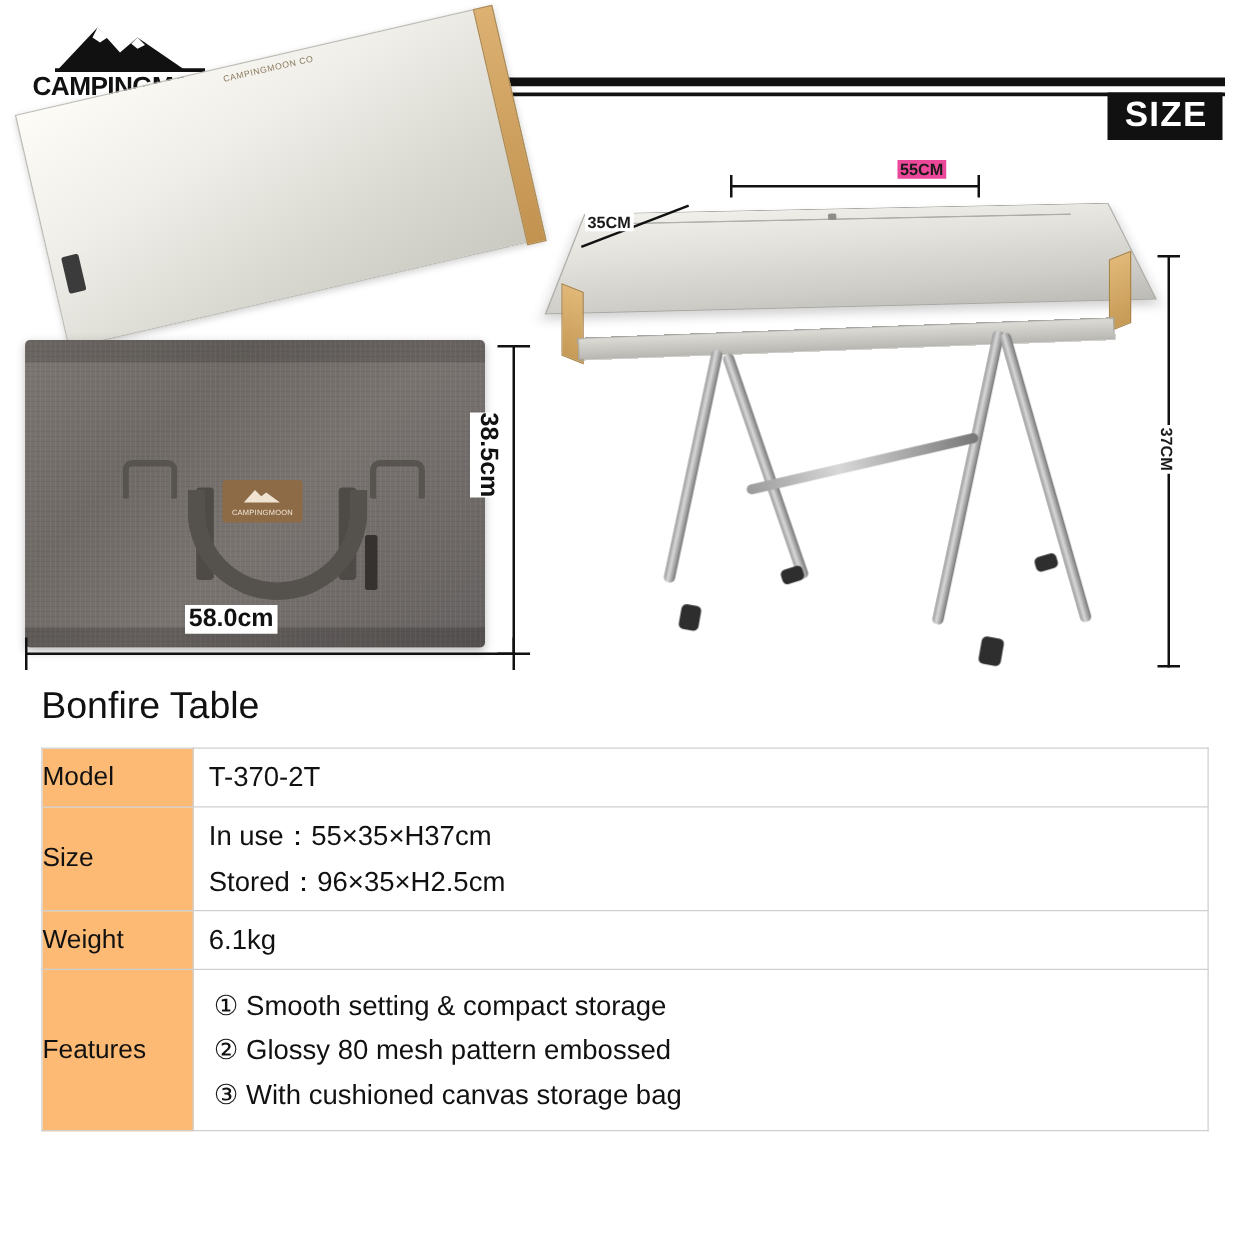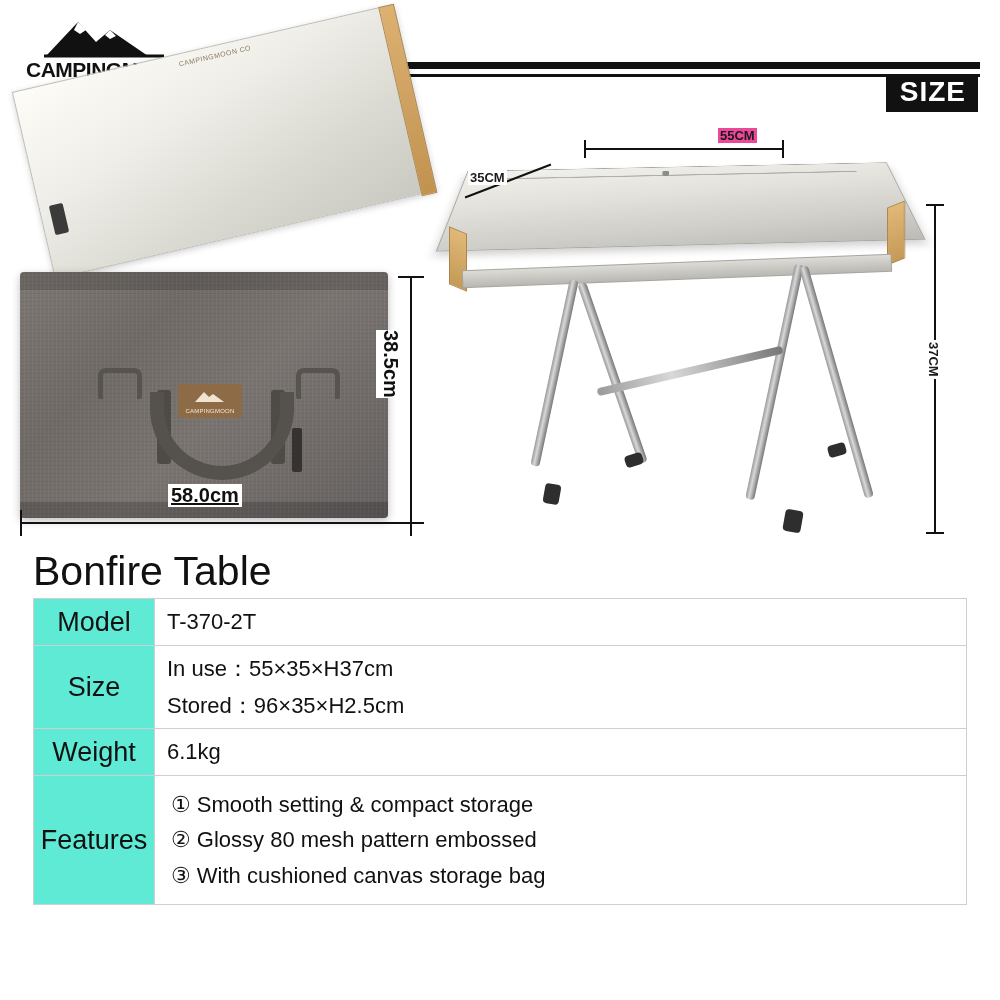--- a/index.html
+++ b/index.html
@@ -282,21 +282,21 @@
     position: absolute;
     background: #2e2e2e;
     border-radius: 4px;
   }
 
   
   .product-title {
     position: absolute;
     left: 33px;
     top: 548px;
-    font-size: 41px;
+    font-size: 30px;
     color: #111;
   }
 
   
   .spec-table {
     position: absolute;
     left: 33px;
     top: 598px;
     width: 934px;
     border-collapse: collapse;
@@ -304,24 +304,24 @@
   }
   .spec-table td {
     border: 1px solid #cfcfcf;
     padding: 0;
     vertical-align: middle;
     font-size: 22px;
     color: #111;
   }
   .spec-table td.label {
     width: 120px;
-    background: #5eead4;
-    text-align: center;
+    background: #fdba74;
+    text-align: left;
     height: 46px;
-    font-size: 27px;
+    font-size: 21px;
   }
   .spec-table td.value {
     padding-left: 12px;
   }
   .val-line {
     line-height: 1.42;
     padding: 3px 0;
   }
   .features td.value .val-line {
     padding: 2px 0 2px 4px;
@@ -373,21 +373,21 @@
         <path d="M1 12 L10 2 L15 7 L19 4 L30 12 Z" fill="#f1e3d2"></path>
       </svg>
       <div class="bag-logo-text">CAMPINGMOON</div>
     </div>
     <div class="bag-tag"></div>
   </div>
 
   <div class="dim-line" style="left:20px; top:430px; width:392px; height:2px;"></div>
   <div class="dim-line" style="left:20px; top:418px; width:2px; height:26px;"></div>
   <div class="dim-line" style="left:410px; top:418px; width:2px; height:26px;"></div>
-  <div class="dim-text" style="left:168px; top:392px;text-decoration:underline;">58.0cm</div>
+  <div class="dim-text" style="left:148px; top:392px;">58.0cm</div>
 
   <div class="dim-line" style="left:410px; top:184px; width:2px; height:248px;"></div>
   <div class="dim-line" style="left:398px; top:184px; width:26px; height:2px;"></div>
   <div class="dim-line" style="left:398px; top:430px; width:26px; height:2px;"></div>
   <div class="dim-text vertical" style="left:376px; top:238px;">38.5cm</div>
 
   <div class="table-wrap">
     <div class="tabletop">
       <div class="tabletop-seam"></div>
       <div class="tabletop-slot"></div>

